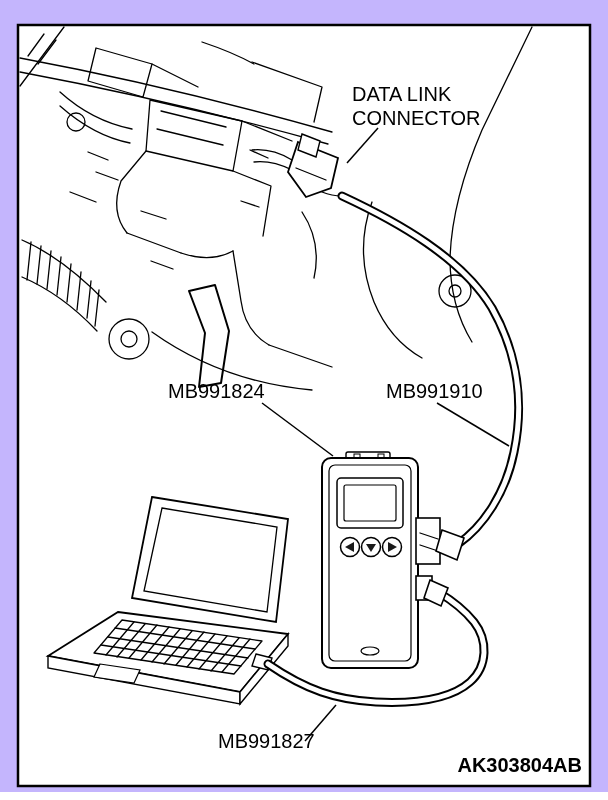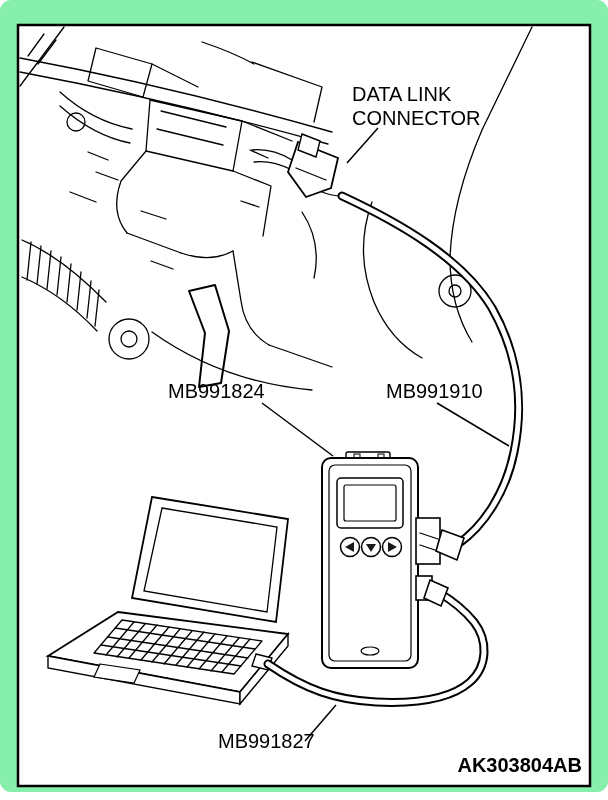--- a/index.html
+++ b/index.html
@@ -1,16 +1,16 @@
 <!DOCTYPE html>
 <html><head>
 <meta charset="utf-8">
 <style>
   html,body{margin:0;padding:0;background:#ffffff;}
-  .page{width:608px;height:792px;background:#86efac;position:relative;overflow:hidden;border-radius:11px;}
+  .page{width:608px;height:792px;background:#c4b5fd;position:relative;overflow:hidden;}
   svg{display:block;}
   .art{stroke:#000;fill:none;stroke-width:1.3;stroke-linecap:round;stroke-linejoin:round;}
   .art2{stroke:#000;fill:none;stroke-width:2;stroke-linecap:round;stroke-linejoin:round;}
   .solid{fill:#fff;stroke:#000;}
   .glyph{fill:#1a1a1a;stroke:none;}
   .cable-outer{stroke:#000;stroke-width:9;fill:none;stroke-linecap:round;}
   .cable-inner{stroke:#fff;stroke-width:5;fill:none;stroke-linecap:round;}
   .leader{stroke:#000;stroke-width:1.5;fill:none;}
   text{font-family:"Liberation Sans", sans-serif;fill:#000;}
   .label{font-size:20px;}

